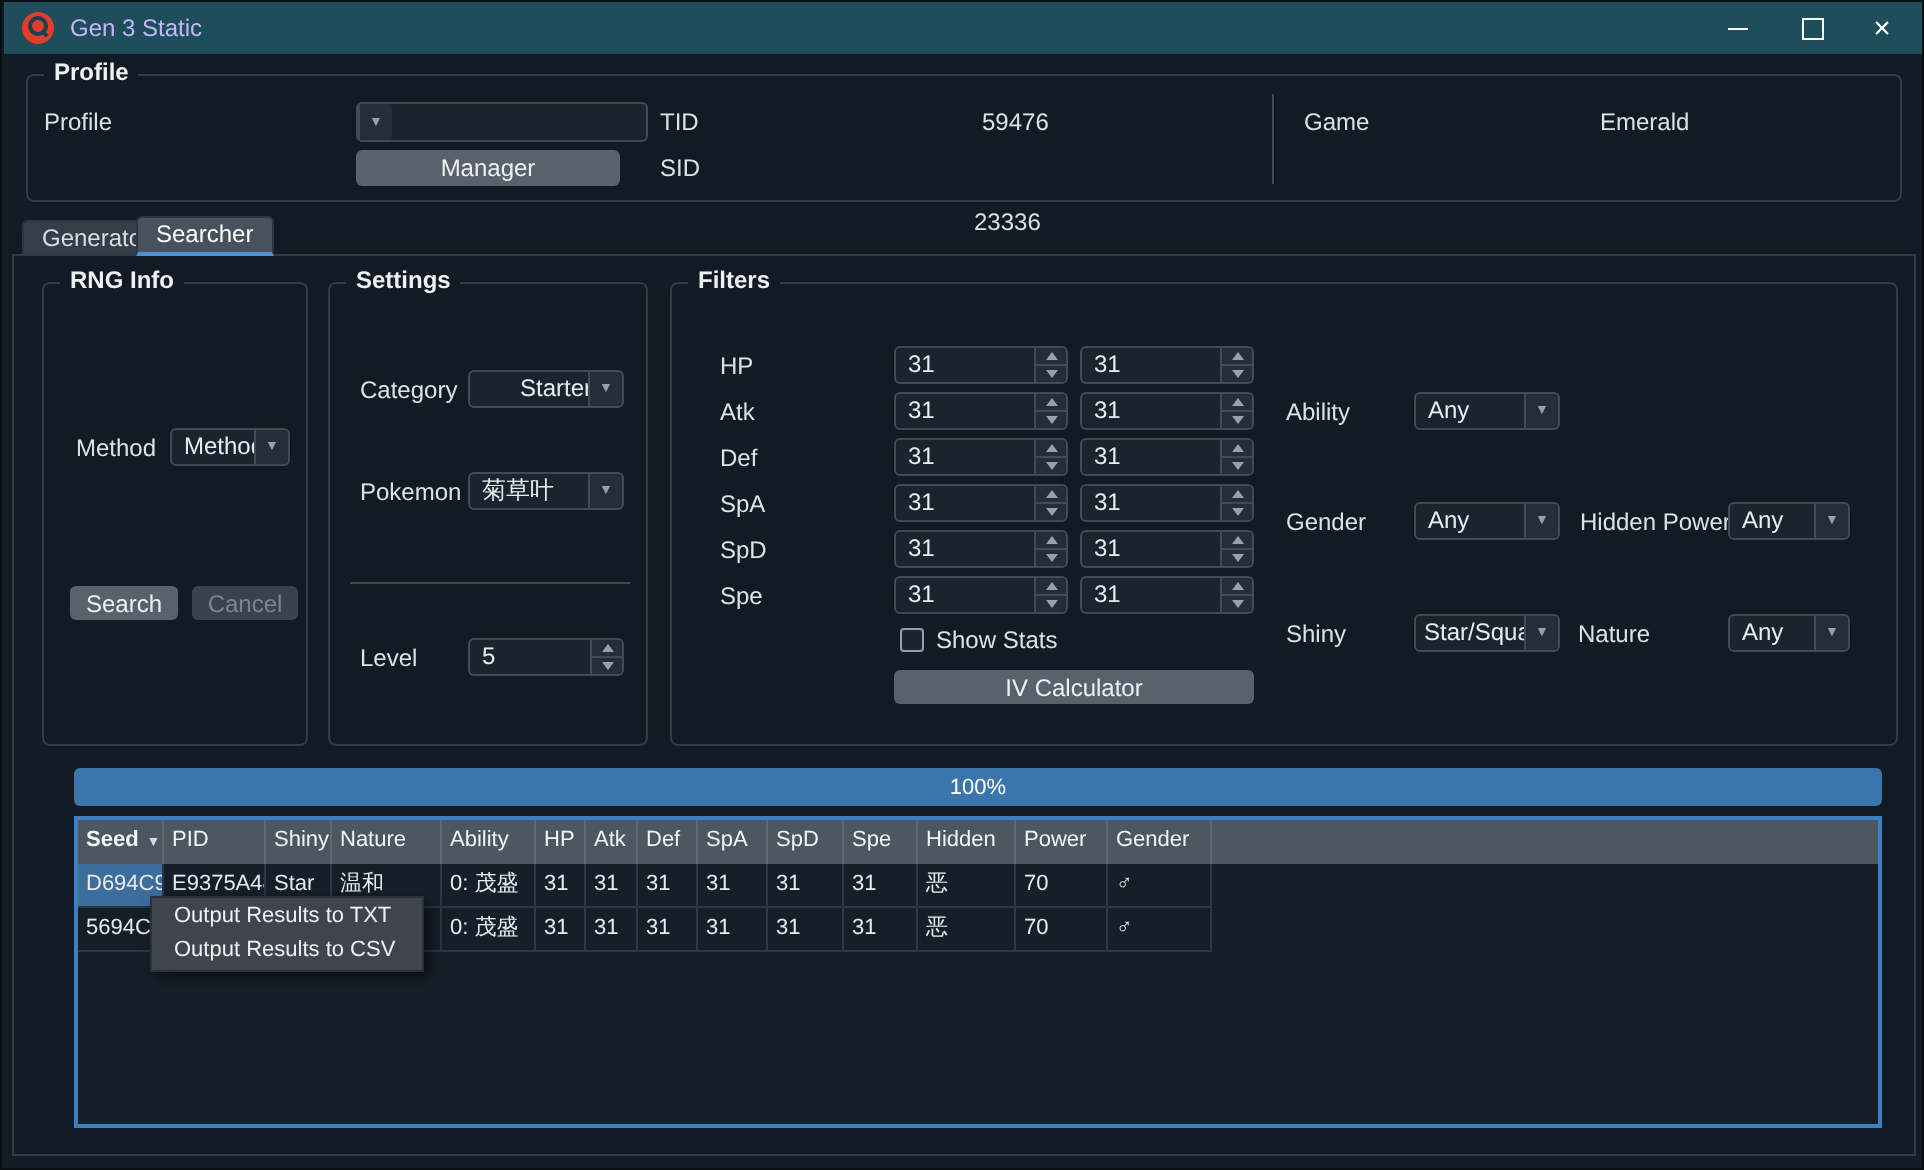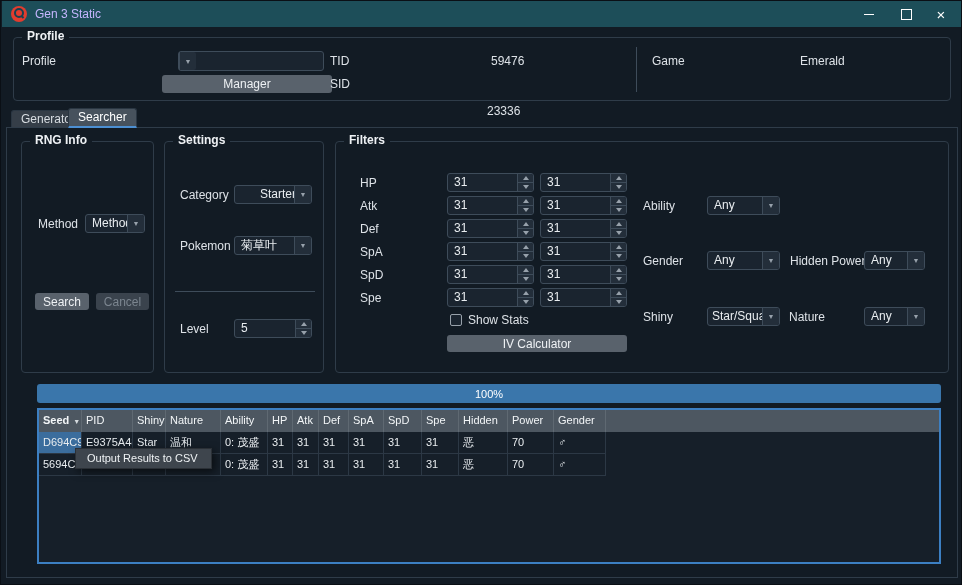--- a/index.html
+++ b/index.html
@@ -73,21 +73,21 @@
         <div class="close-glyph">×</div>
       </div>
   </div>
 
   <div class="groupbox" style="left:12px;top:36px;width:938px;height:64px;">
     <div class="legend">Profile</div>
     <div class="lbl" style="left:8px;top:16px;">Profile</div>
     <div class="combo" style="left:164px;top:13px;width:146px;height:20px;">
       <div class="dd-btn">▼</div>
     </div>
-    <div class="btn" style="left:148px;top:37px;width:170px;height:18px;">Manager</div>
+    <div class="btn" style="left:164px;top:37px;width:132px;height:18px;">Manager</div>
     <div class="lbl" style="left:316px;top:16px;">TID</div>
     <div class="lbl" style="left:477px;top:16px;">59476</div>
     <div class="lbl" style="left:316px;top:39px;">SID</div>
     <div class="lbl" style="left:473px;top:39px;margin-top:27px;">23336</div>
     <div class="vline" style="left:622px;top:9px;height:45px;"></div>
     <div class="lbl" style="left:638px;top:16px;">Game</div>
     <div class="lbl" style="left:786px;top:16px;">Emerald</div>
   </div>
 
   <div class="tab" style="left:10px;top:109px;height:18px;">Generator</div>
@@ -310,16 +310,17 @@
       <div class="td c8">31</div>
       <div class="td c9">31</div>
       <div class="td c10">31</div>
       <div class="td c11">恶</div>
       <div class="td c12">70</div>
       <div class="td c13">♂</div>
     </div>
   </div>
 
   <div class="menu">
+    <div class="menu-item">Output Results to TXT</div>
     <div class="menu-item">Output Results to CSV</div>
   </div>
 
 </div>
 
 </body></html>

